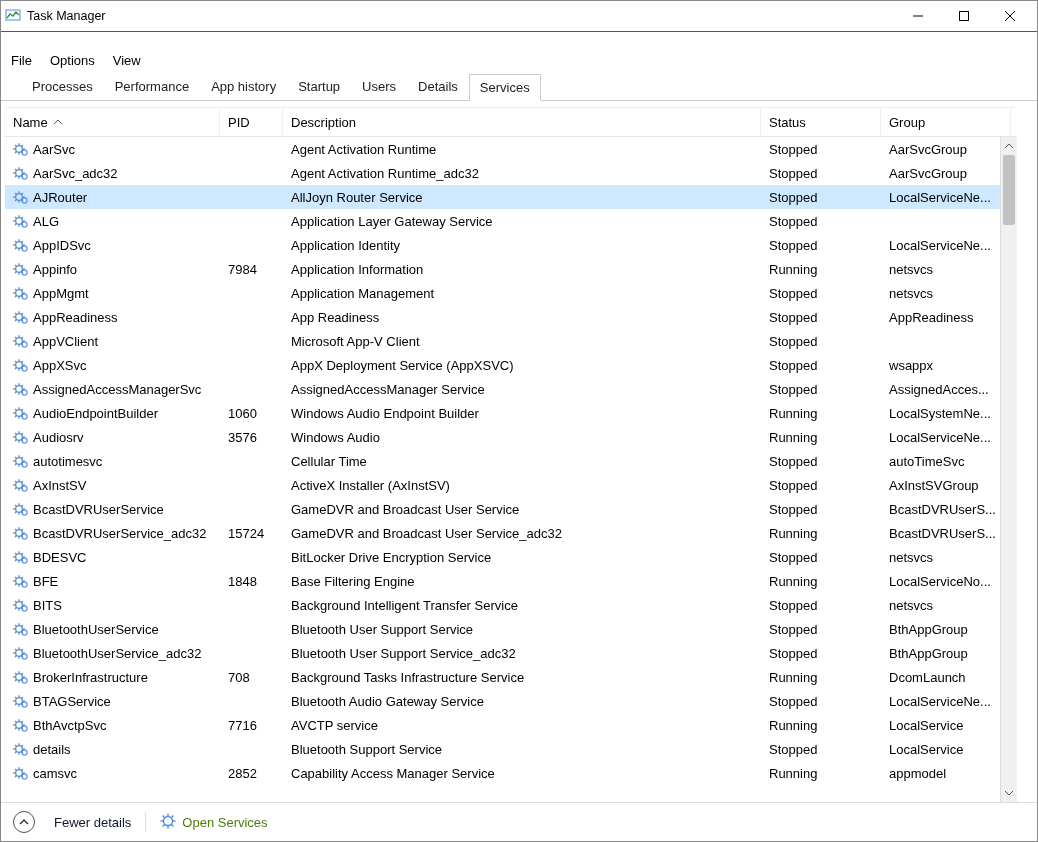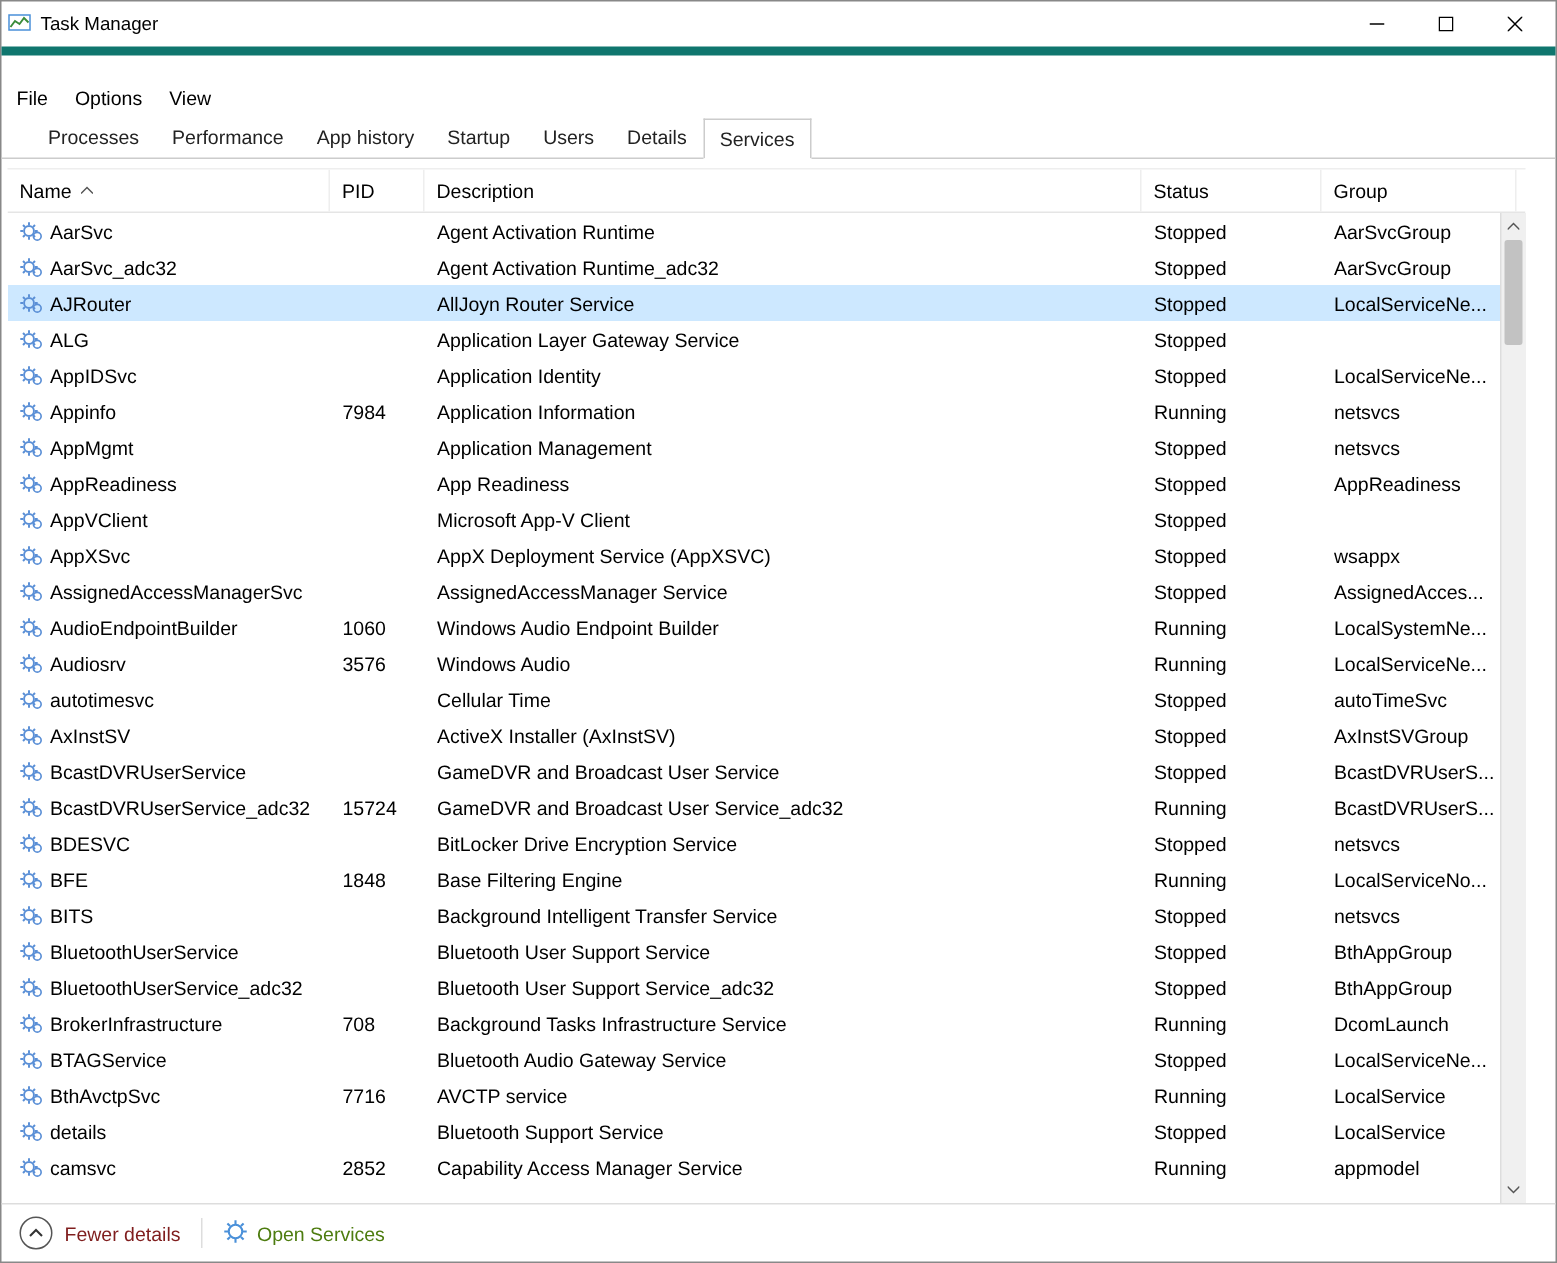--- a/index.html
+++ b/index.html
@@ -19,21 +19,21 @@
     height: 840px;
     display: flex;
     flex-direction: column;
     background: #fff;
   }
   .titlebar {
     height: 30px;
     display: flex;
     align-items: center;
     padding: 0 4px;
-    border-bottom: 6px solid #0f766e;
+    border-bottom: 1px solid #0f766e;
     font-size: 12.5px;
   }
   .titlebar .title {
     padding-left: 6px;
     flex: 1;
   }
   .win-controls {
     display: flex;
     gap: 0;
   }
@@ -163,21 +163,21 @@
   .footer {
     height: 38px;
     border-top: 1px solid #ddd;
     display: flex;
     align-items: center;
     padding: 0 12px;
     gap: 14px;
     font-size: 13px;
   }
   .footer .fewer {
-    display:flex; align-items:center; gap:8px; color:#7f1d1d;
+    display:flex; align-items:center; gap:19px; color:#0f172a;
   }
   .footer .divider {
     width:1px; height:20px; background:#ddd;
   }
   .footer .link {
     color:#4d7c0f;
     display:flex; align-items:center; gap:6px;
   }
   .circle-up {
     width:20px; height:20px; border:1px solid #555; border-radius:50%;

